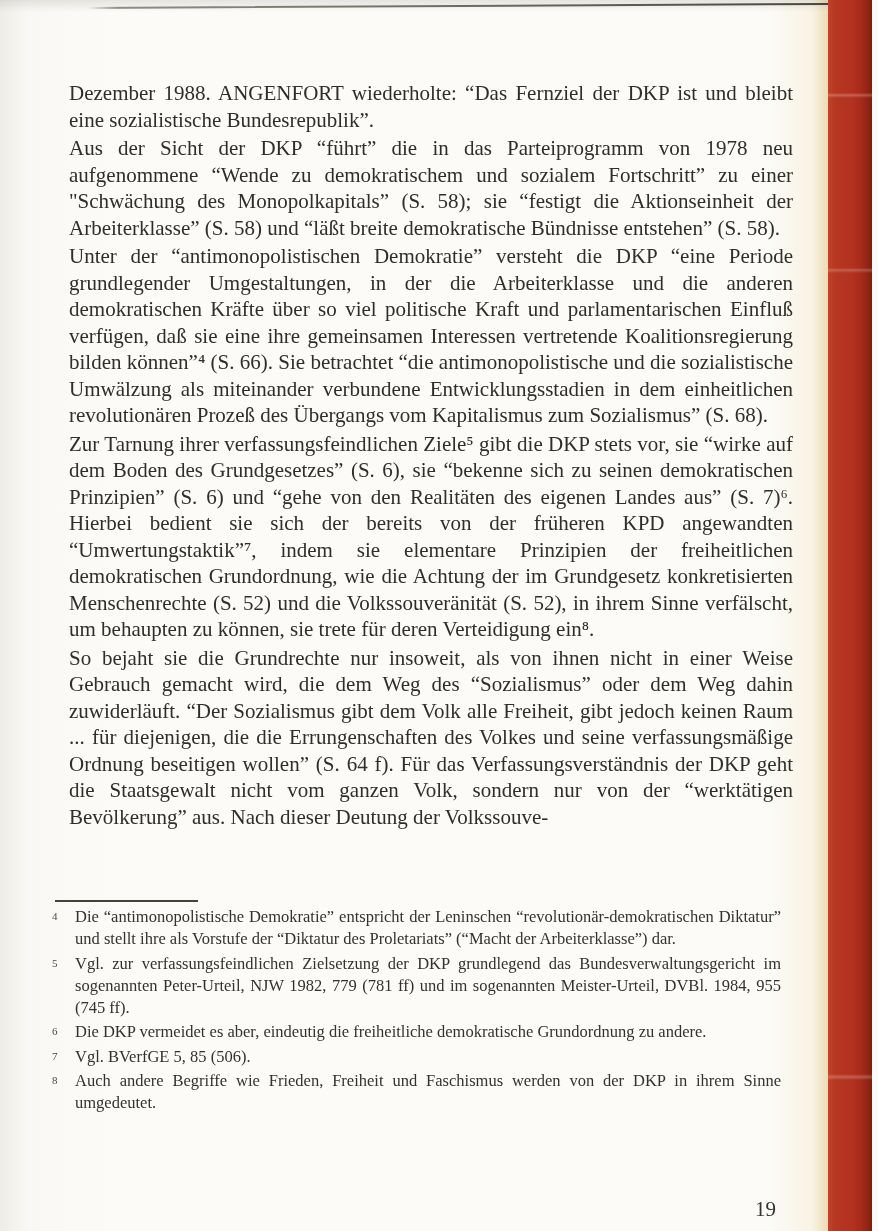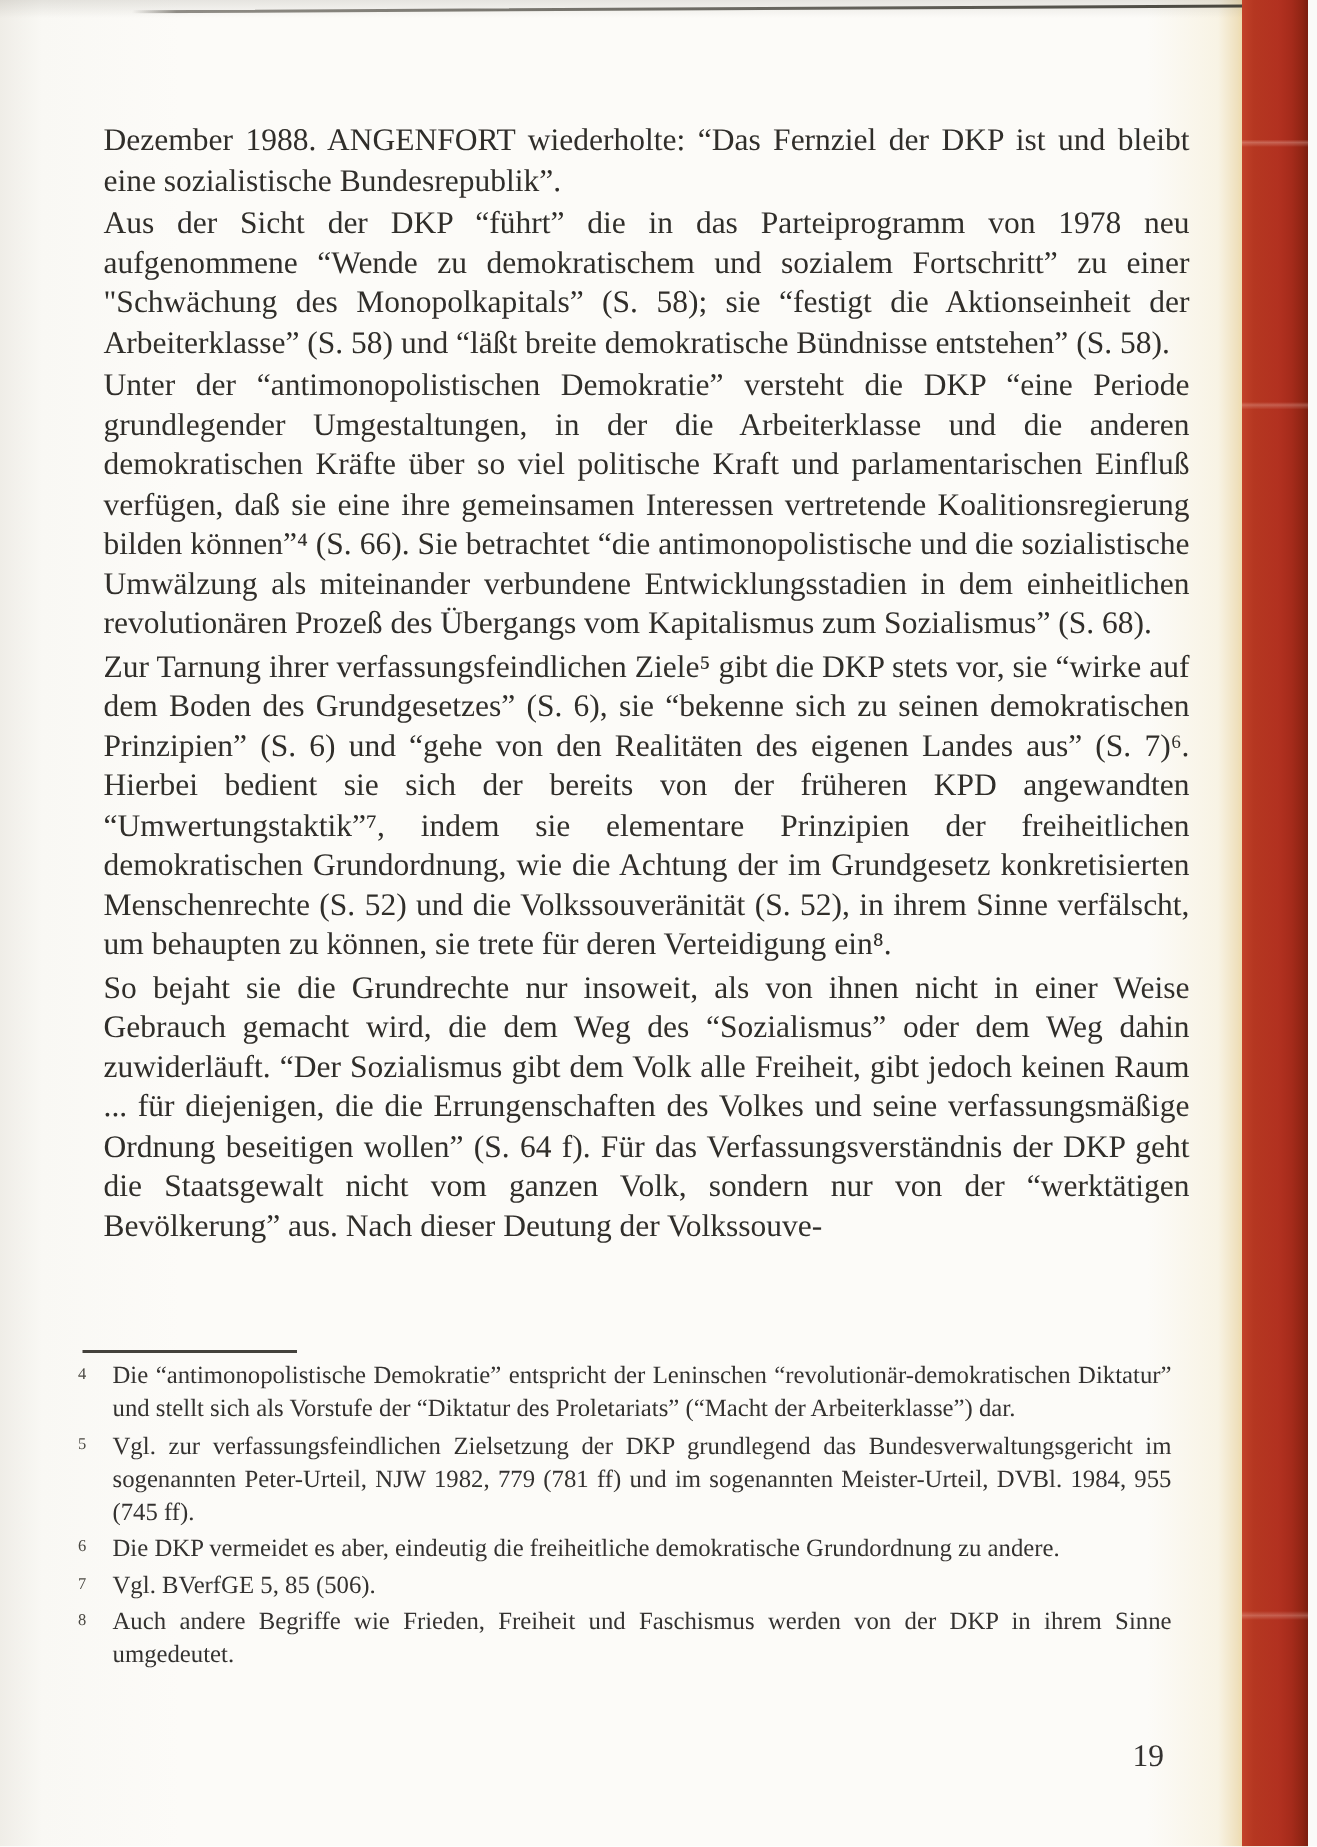--- a/index.html
+++ b/index.html
@@ -48,21 +48,21 @@
     font-size: 16.5px; line-height: 22.3px; color: #343230;
   }
   .footnote { display: flex; margin-bottom: 2px; }
   .fn-marker {
     flex: 0 0 23px; width: 23px;
     font-size: 11px; line-height: 21px;
     padding-left: 2px; color: #4a4842;
   }
   .fn-text { flex: 1; text-align: justify; }
   .page-number {
-    position: absolute; left: 57px; top: 1158px; width: 719px;
+    position: absolute; left: 57px; top: 1197px; width: 719px;
     text-align: right; font-size: 21px; color: #343230;
   }
   .red-stripe {
     position: absolute; left: 828px; top: 0; width: 44px; height: 1231px;
     background: linear-gradient(90deg,
       #c2422a 0%, #b53721 18%, #b23120 55%,
       #a52b1b 75%, #8e2413 92%, #7a1e0f 100%);
   }
   
   .red-stripe .seams {
@@ -87,21 +87,21 @@
     <p>Unter der “antimonopolistischen Demokratie” versteht die DKP “eine Periode grundlegender Umgestaltungen, in der die Arbeiterklasse und die anderen demokratischen Kräfte über so viel politische Kraft und parlamentarischen Einfluß verfügen, daß sie eine ihre gemeinsamen Interessen vertretende Koalitionsregierung bilden können”⁴ (S. 66). Sie betrachtet “die antimonopolistische und die sozialistische Umwälzung als miteinander verbundene Entwicklungsstadien in dem einheitlichen revolutionären Prozeß des Übergangs vom Kapitalismus zum Sozialismus” (S. 68).</p>
     <p>Zur Tarnung ihrer verfassungsfeindlichen Ziele⁵ gibt die DKP stets vor, sie “wirke auf dem Boden des Grundgesetzes” (S. 6), sie “bekenne sich zu seinen demokratischen Prinzipien” (S. 6) und “gehe von den Realitäten des eigenen Landes aus” (S. 7)⁶. Hierbei bedient sie sich der bereits von der früheren KPD angewandten “Umwertungstaktik”⁷, indem sie elementare Prinzipien der freiheitlichen demokratischen Grundordnung, wie die Achtung der im Grundgesetz konkretisierten Menschenrechte (S. 52) und die Volkssouveränität (S. 52), in ihrem Sinne verfälscht, um behaupten zu können, sie trete für deren Verteidigung ein⁸.</p>
     <p>So bejaht sie die Grundrechte nur insoweit, als von ihnen nicht in einer Weise Gebrauch gemacht wird, die dem Weg des “Sozialismus” oder dem Weg dahin zuwiderläuft. “Der Sozialismus gibt dem Volk alle Freiheit, gibt jedoch keinen Raum ... für diejenigen, die die Errungenschaften des Volkes und seine verfassungsmäßige Ordnung beseitigen wollen” (S. 64 f). Für das Verfassungsverständnis der DKP geht die Staatsgewalt nicht vom ganzen Volk, sondern nur von der “werktätigen Bevölkerung” aus. Nach dieser Deutung der Volkssouve-</p>
   </div>
 
   <div class="footnote-rule"></div>
 
   <div class="footnotes">
     <div class="footnote">
       <span class="fn-marker">4</span>
-      <span class="fn-text">Die “antimonopolistische Demokratie” entspricht der Leninschen “revolutionär-demokratischen Diktatur” und stellt sich als Vorstufe der “Diktatur des Proletariats” (“Macht der Arbeiterklasse”) dar.</span>
+      <span class="fn-text">Die “antimonopolistische Demokratie” entspricht der Leninschen “revolutionär-demokratischen Diktatur” und stellt ihre als Vorstufe der “Diktatur des Proletariats” (“Macht der Arbeiterklasse”) dar.</span>
     </div>
     <div class="footnote">
       <span class="fn-marker">5</span>
       <span class="fn-text">Vgl. zur verfassungsfeindlichen Zielsetzung der DKP grundlegend das Bundesverwaltungsgericht im sogenannten Peter-Urteil, NJW 1982, 779 (781 ff) und im sogenannten Meister-Urteil, DVBl. 1984, 955 (745 ff).</span>
     </div>
     <div class="footnote">
       <span class="fn-marker">6</span>
       <span class="fn-text">Die DKP vermeidet es aber, eindeutig die freiheitliche demokratische Grundordnung zu andere.</span>
     </div>
     <div class="footnote">

